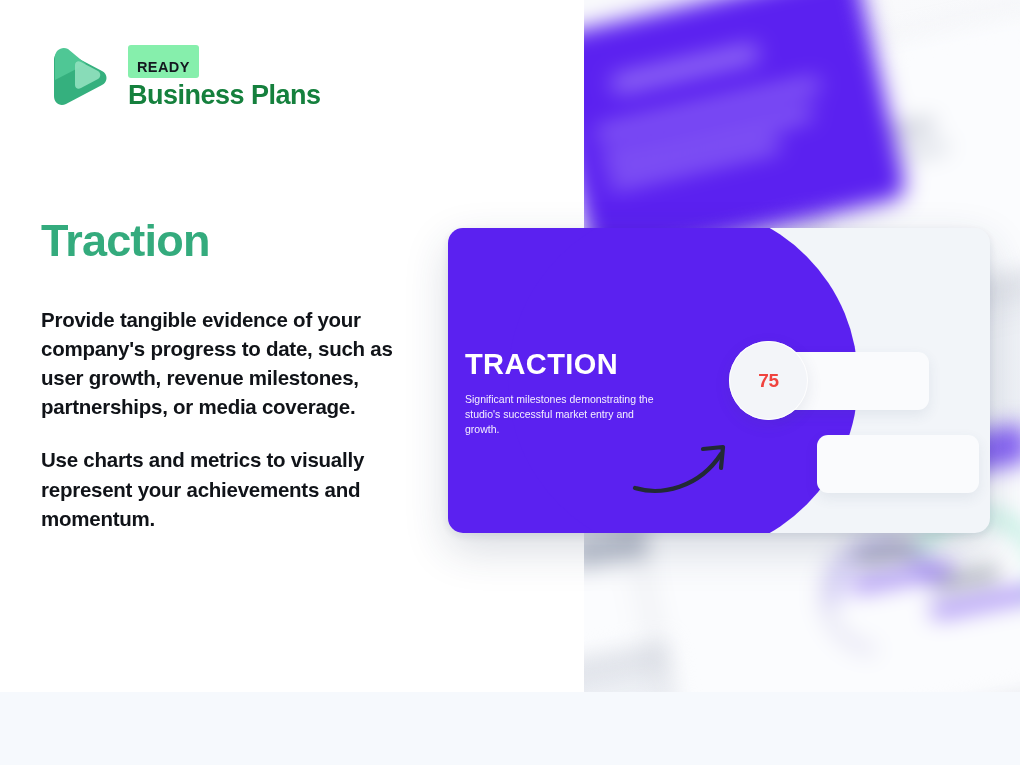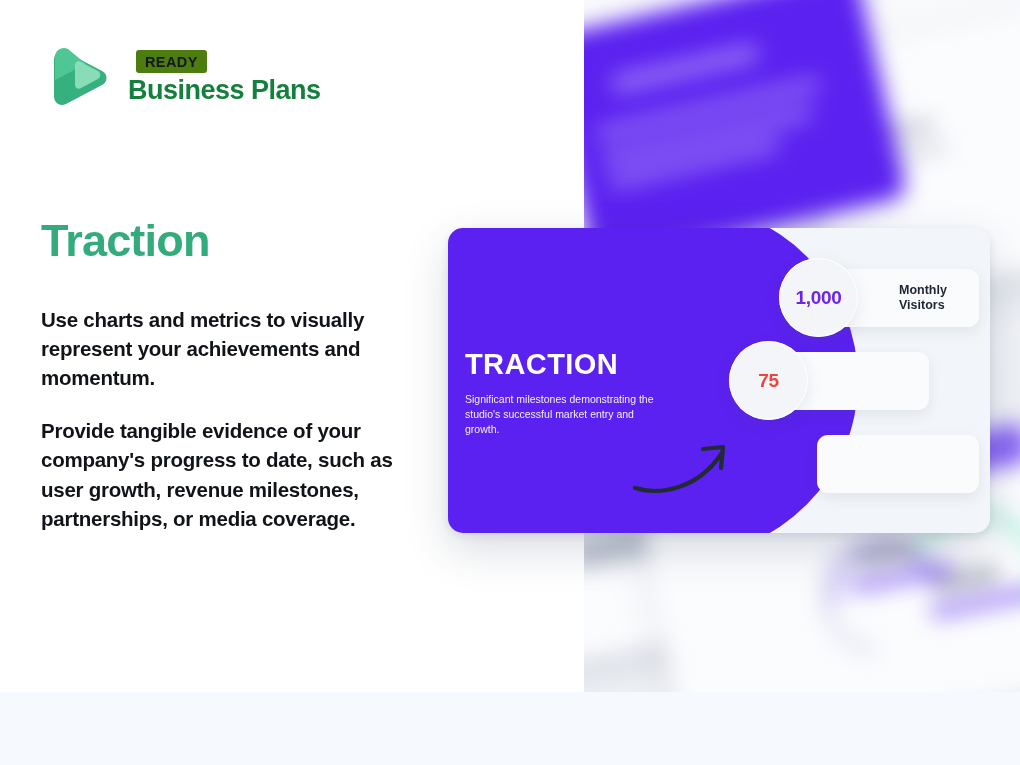--- a/index.html
+++ b/index.html
@@ -140,29 +140,28 @@
     position: absolute;
     left: 42px; top: 40px;
     display: flex;
     align-items: center;
     gap: 14px;
   }
   .logo-mark { width: 72px; height: 76px; display: block; }
   .logo-text { display: flex; flex-direction: column; gap: 3px; }
   .ready-badge {
     align-self: flex-start;
-    background: #4d7c0f;
+    background: #86efac;
     color: #14181f;
     font-size: 14.5px;
     font-weight: bold;
     letter-spacing: .4px;
-    padding: 5px 9px 4px 9px;
+    padding: 15px 9px 4px 9px;
     border-radius: 3px;
     line-height: 1;
-    margin-left: 8px;
   }
   .brand-title {
     font-size: 27px;
     font-weight: bold;
     color: #15803d;
     letter-spacing: -.5px;
     line-height: 1.1;
   }
 
   
@@ -350,44 +349,39 @@
     </svg>
     <div class="logo-text">
       <span class="ready-badge">READY</span>
       <span class="brand-title">Business Plans</span>
     </div>
   </div>
 
   <h1 class="headline">Traction</h1>
 
   <div class="body-copy">
+    <p>Provide tangible evidence of your company's progress to date, such as user growth, revenue milestones, partnerships, or media coverage.</p>
     <p>Use charts and metrics to visually represent your achievements and momentum.</p>
-    <p>Provide tangible evidence of your company's progress to date, such as user growth, revenue milestones, partnerships, or media coverage.</p>
   </div>
 
   <div class="slide-card">
 
     <div class="purple-shape"></div>
     <div class="purple-bulge"></div>
 
     <div class="slide-title">TRACTION</div>
     <div class="slide-sub">Significant milestones demonstrating the studio's successful market entry and growth.</div>
 
     <svg class="arrow-svg" viewBox="0 0 110 80">
       <path d="M2 70 C28 78 66 70 88 36" stroke="#222a35" stroke-width="4.2" fill="none" stroke-linecap="round"></path>
       <path d="M70 31 L90 29 L88 50" stroke="#222a35" stroke-width="4.2" fill="none" stroke-linecap="round" stroke-linejoin="round"></path>
     </svg>
 
     <div class="metrics">
 
-      <div class="metric m1">
-        <div class="pill"></div>
-        <div class="bubble" style="color:#6f23e8">1,000</div>
-        <div class="mlabel">Monthly Visitors</div>
-      </div>
 
       <div class="metric m2">
         <div class="pill"></div>
         <div class="bubble" style="color:#f0433f">75</div>
       </div>
 
       <div class="metric m3">
         <div class="pill"></div>
       </div>
 

